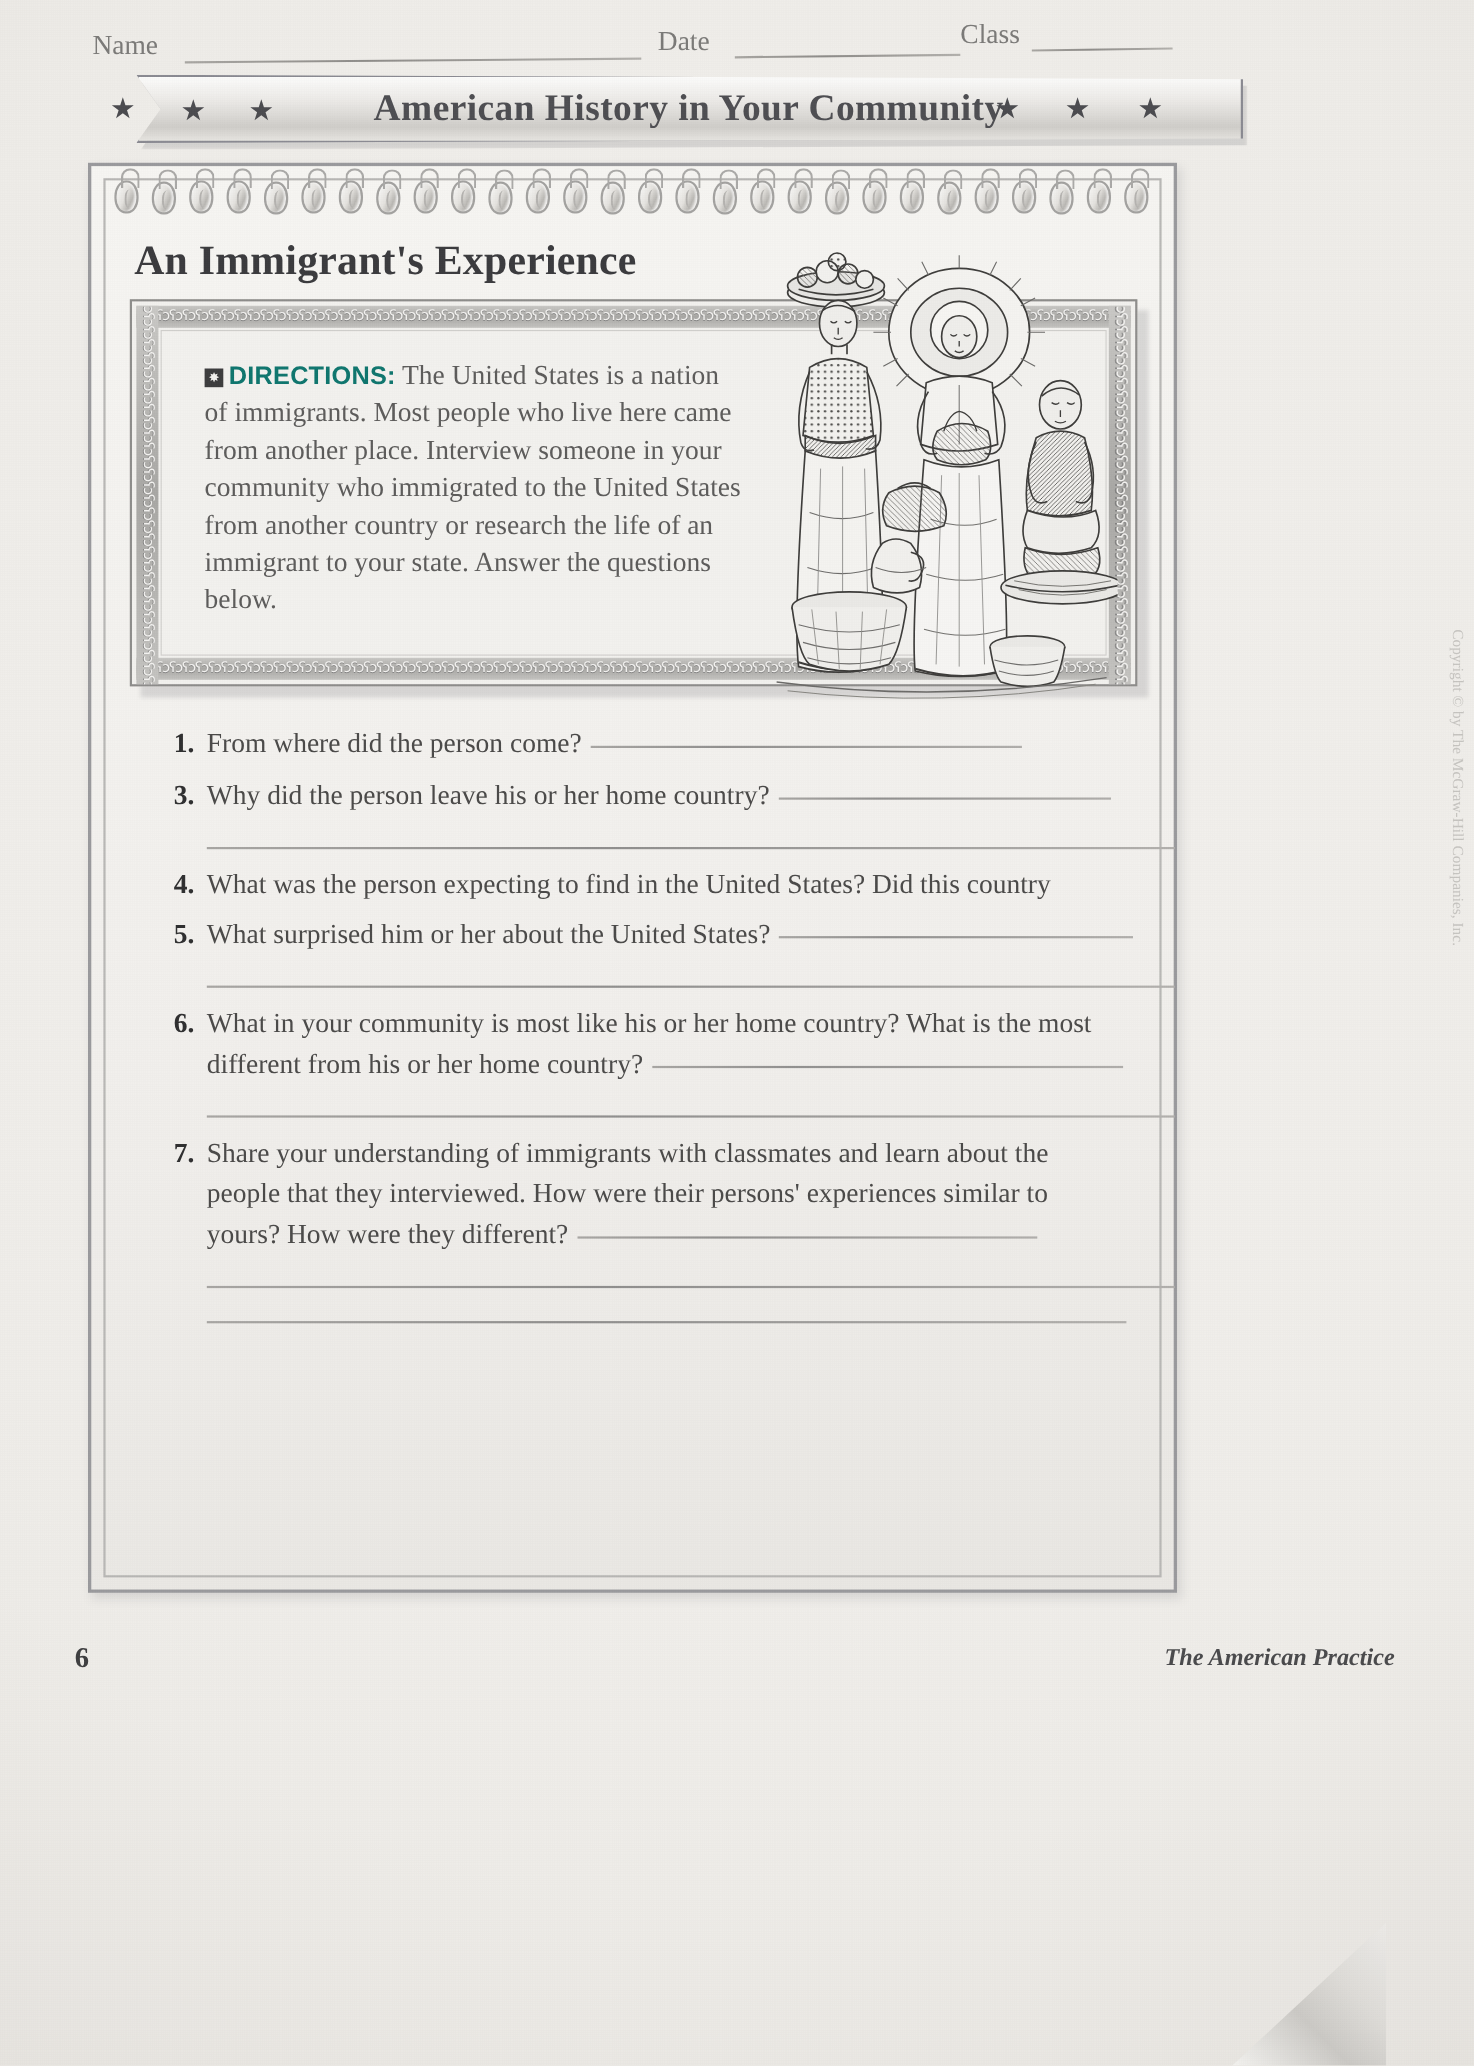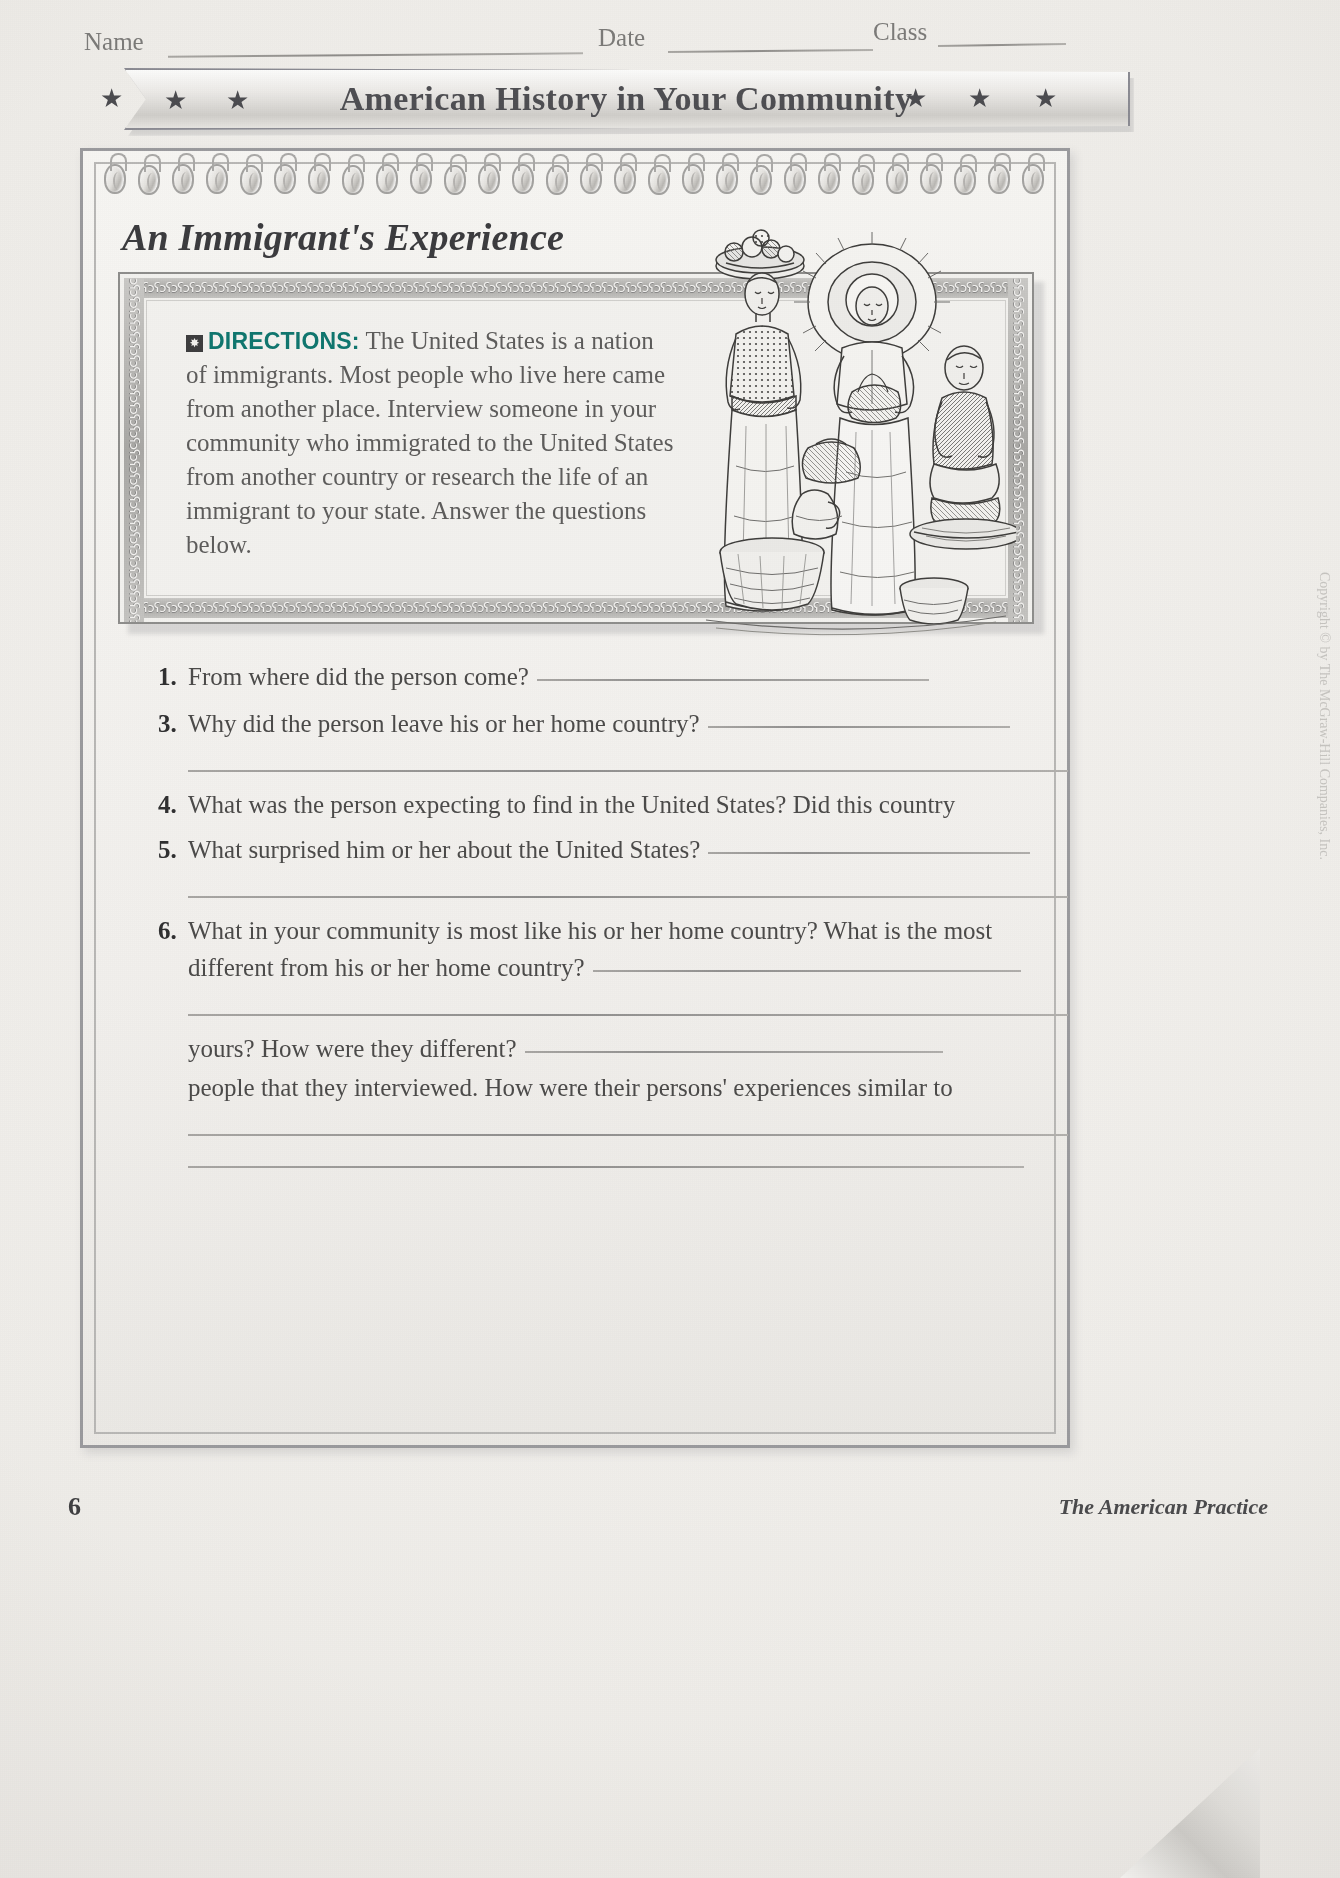--- a/index.html
+++ b/index.html
@@ -114,21 +114,21 @@
   .ring::before {
     content: ""; position: absolute; left: 7px; top: 6px;
     width: 8px; height: 18px;
     border-left: 2px solid #b5b3b0;
     border-radius: 50%;
   }
 
   
   #wsTitle {
     position: absolute; left: 122px; top: 215px;
-    font-size: 38px; font-weight: bold; font-style: italic;
+    font-size: 38px; font-weight: bold; 
     color: #3b3b3e;
     font-family: "Liberation Serif", serif;
     letter-spacing: .2px;
   }
 
   
   #dirWrap { position: absolute; left: 118px; top: 272px; width: 916px; height: 352px; }
   #dirShadow {
     position: absolute; left: 10px; top: 10px; width: 916px; height: 352px;
     background: rgba(130,130,134,.25); filter: blur(2px);
@@ -464,22 +464,23 @@
       <div class="q" style="margin-bottom: 12px;">
         <div class="qline" style="margin-bottom: 8px;"><span class="qnum">5.</span><span>What surprised him or her about the United States?</span><span class="rule" style="width: 322px;"></span></div>
         <div class="fullrule" style="width: 880px; margin-top: 30px; margin-bottom: 16px;"></div>
       </div>
       <div class="q" style="margin-bottom: 12px;">
         <div class="qline" style="margin-bottom: 4px;"><span class="qnum">6.</span><span>What in your community is most like his or her home country? What is the most</span></div>
         <div class="qline qtext2" style="margin-bottom: 8px;"><span>different from his or her home country?</span><span class="rule" style="width: 428px;"></span></div>
         <div class="fullrule" style="width: 880px; margin-top: 30px; margin-bottom: 16px;"></div>
       </div>
       <div class="q" style="margin-bottom: 12px;">
+        <div class="qline" style="margin-bottom: 4px;"><span class="qnum">7.</span><span>Share your understanding of immigrants with classmates and learn about the</span></div>
+        <div class="qline qtext2" style="margin-bottom: 4px;"><span>people that they interviewed. How were their persons' experiences similar to</span></div>
         <div class="qline qtext2" style="margin-bottom: 6px;"><span>yours? How were they different?</span><span class="rule" style="width: 418px;"></span></div>
-        <div class="qline qtext2" style="margin-bottom: 4px;"><span>people that they interviewed. How were their persons' experiences similar to</span></div>
         <div class="fullrule" style="width: 880px; margin-top: 30px; margin-bottom: 16px;"></div>
         <div class="fullrule" style="width: 836px; margin-top: 30px; margin-bottom: 16px;"></div>
       </div>
     </div>
 
   <div id="curl"></div>
 
   <div id="pageNum">6</div>
   <div id="bookTitle">The American Practice</div>
   <div id="copyright">Copyright © by The McGraw-Hill Companies, Inc.</div>

